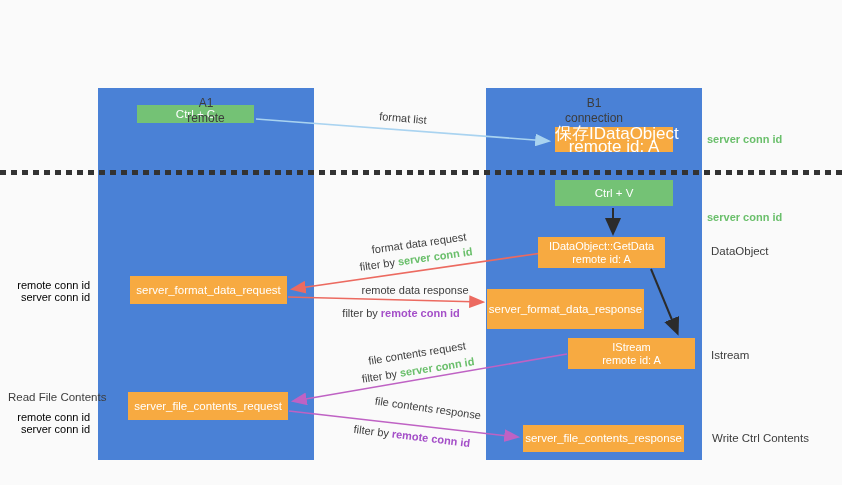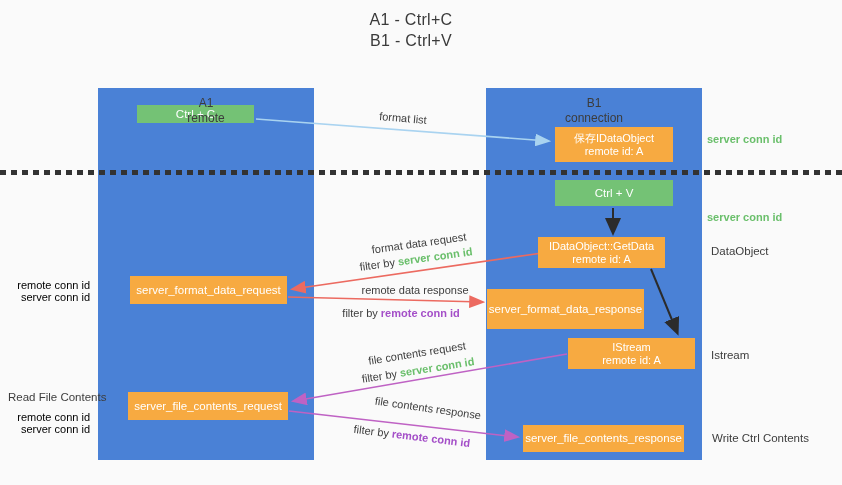--- a/index.html
+++ b/index.html
@@ -36,21 +36,21 @@
   }
   .arrows{position:absolute;left:0;top:0;z-index:3;}
   .box{
     position:absolute;z-index:4;color:#fff;text-align:center;
     display:flex;flex-direction:column;justify-content:center;
     font-size:11.5px;line-height:13px;white-space:nowrap;
   }
   .box.green{background:#74c275;}
   .box.orange{background:#f7aa41;}
   #box-ctrl-c{left:137px;top:105px;width:117px;height:18px;}
-  #box-save-do{left:555px;top:127px;width:118px;height:35px;font-size:11px;text-align:center;}
+  #box-save-do{left:555px;top:127px;width:118px;height:25px;font-size:17px;text-align:center;}
   #box-ctrl-v{left:555px;top:180px;width:118px;height:26px;}
   #box-getdata{left:538px;top:237px;width:127px;height:31px;font-size:11px;}
   #box-format-req{left:130px;top:276px;width:157px;height:28px;}
   #box-format-resp{left:487px;top:289px;width:157px;height:40px;}
   #box-istream{left:568px;top:338px;width:127px;height:31px;font-size:11px;}
   #box-file-req{left:128px;top:392px;width:160px;height:28px;}
   #box-file-resp{left:523px;top:425px;width:161px;height:27px;}
   .lbl{
     position:absolute;z-index:5;font-size:11px;color:#3d3d3d;
     white-space:nowrap;transform:translate(-50%,-50%);
@@ -62,24 +62,20 @@
   }
   .side.grn{color:#6abf6b;font-weight:700;}
   .side.dark{color:#3d3d3d;font-size:11.5px;}
   .left-group{text-align:right;width:90px;}
 </style>
 </head>
 <body>
 
 <div class="stage">
 
-  <div class="title">
-    <div>A1 - Ctrl+C</div>
-    <div>B1 - Ctrl+V</div>
-  </div>
 
   <div class="col-header" id="hdr-a1">
     <div>A1</div>
     <div>remote</div>
   </div>
   <div class="col-header" id="hdr-b1">
     <div>B1</div>
     <div>connection</div>
   </div>
 

